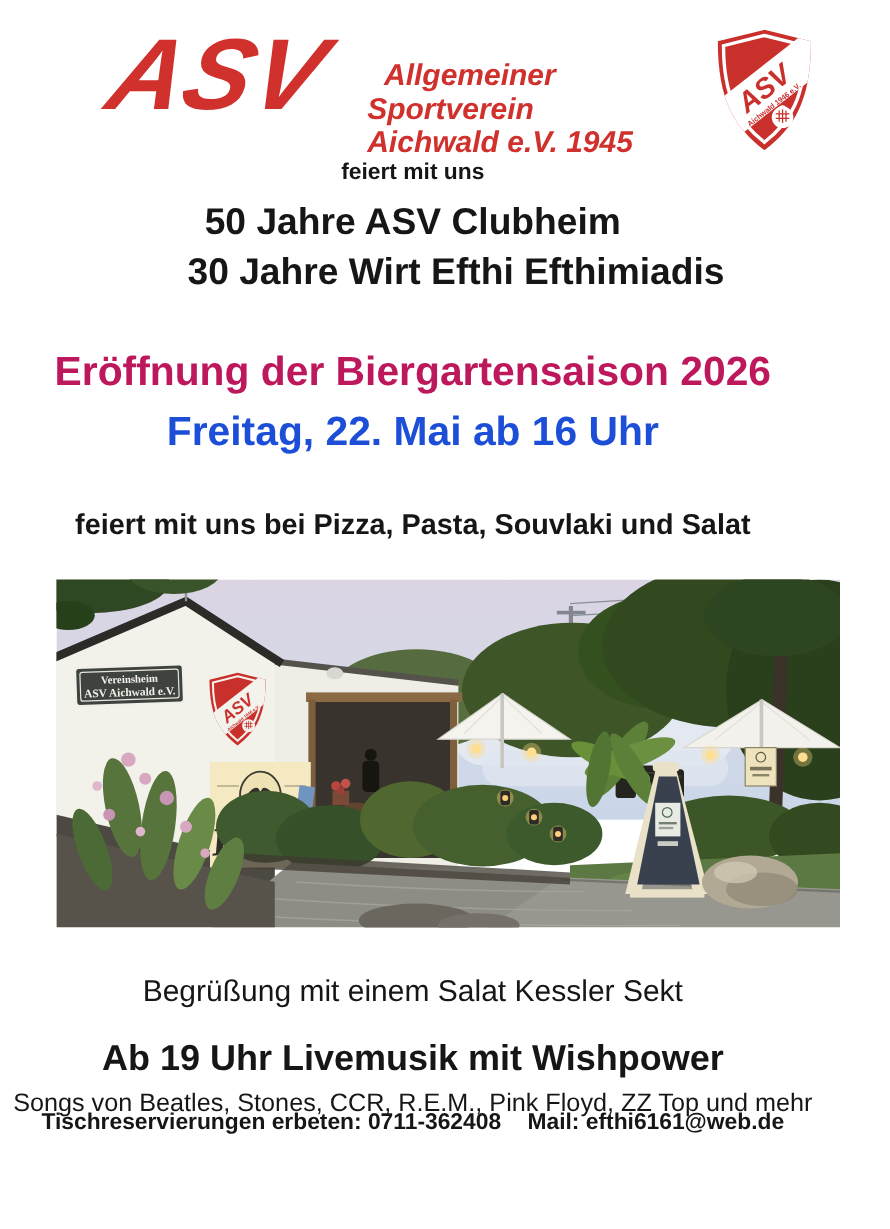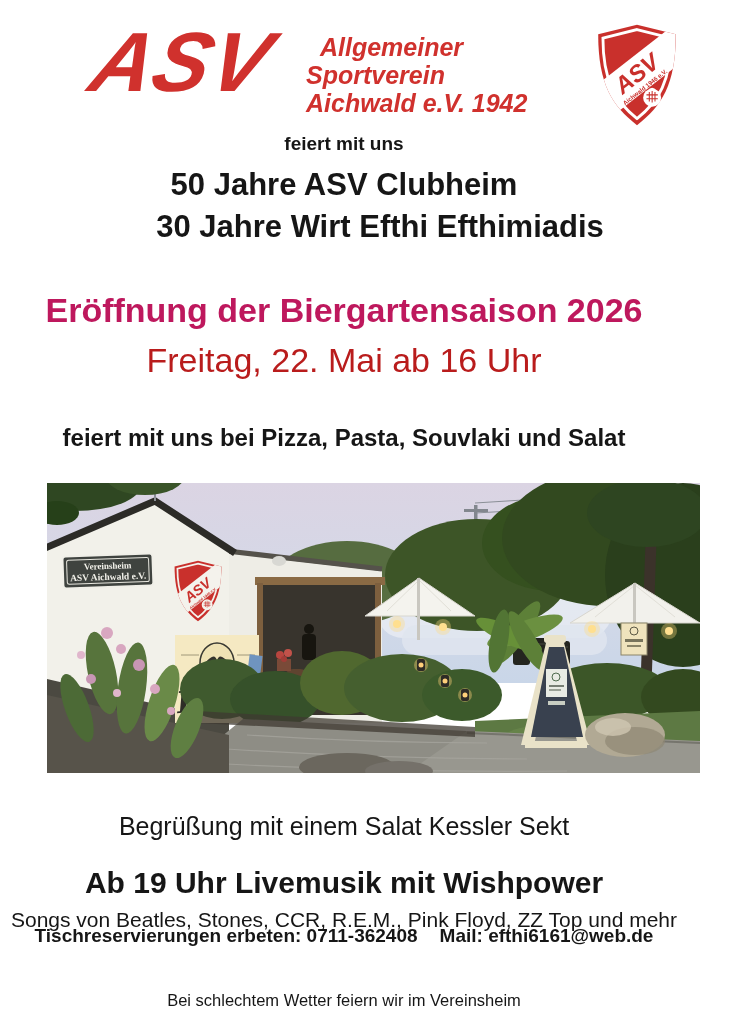--- a/index.html
+++ b/index.html
@@ -6,30 +6,30 @@
   .page{position:relative;width:742px;height:1024px;background:#ffffff;overflow:hidden;
         font-family:"Liberation Sans",sans-serif;color:#161616;}
   .center{position:absolute;left:0;width:688px;text-align:center;}
 
   
   .logo-asv{position:absolute;left:94px;top:20px;font-size:84px;line-height:1;
             font-weight:bold;font-style:italic;color:#d0312d;
             transform:skewX(-16deg);letter-spacing:1px;}
   .org{position:absolute;left:306px;top:33px;color:#d0312d;font-weight:bold;
        font-style:italic;font-size:25px;line-height:1.12;white-space:nowrap;}
-  .org .l1{padding-left:14px;}
+  .org .l1{padding-left:14px;margin-top:16px;}
   .org .l3{padding-left:0px;}
   .crest-header{position:absolute;left:589px;top:22px;}
 
   
   .feiert{top:133px;font-size:19px;font-weight:bold;}
   .h50{top:167px;font-size:31px;font-weight:bold;}
   .h30{top:209px;font-size:31px;font-weight:bold;padding-left:36px;}
   .red1{top:291px;font-size:34px;font-weight:bold;color:#be185d;}
-  .red2{top:341px;font-size:34px;font-weight:normal;color:#b91c1c;}
+  .red2{top:341px;font-size:34px;font-weight:bold;color:#1d4ed8;}
   .food{top:424px;font-size:24px;font-weight:bold;}
   .welcome{top:812px;font-size:25px;font-weight:400;}
   .music{top:866px;font-size:30px;font-weight:bold;}
   .songs{top:908px;font-size:21px;font-weight:400;}
   .contact{top:925px;font-size:19px;font-weight:bold;}
   .contact .mail{margin-left:22px;}
   .weather{top:991px;font-size:16.5px;font-weight:400;}
 
   .photo{position:absolute;left:47px;top:483px;width:653px;height:290px;}
   .photo svg{display:block;}
@@ -37,21 +37,21 @@
 </head>
 <body>
 
 <div class="page">
 
   <div class="logo-asv">ASV</div>
 
   <div class="org">
     <div class="l1">Allgemeiner</div>
     <div class="l2">Sportverein</div>
-    <div class="l3">Aichwald e.V. 1942</div>
+    <div class="l3">Aichwald e.V. 1945</div>
   </div>
 
   <div class="crest-header">
     <svg width="96" height="106" viewBox="0 0 100 112">
       <defs>
           <clipPath id="crestClipA">
             <path d="M50 3 L91 13 C91 66 76 89 50 109 C24 89 9 66 9 13 Z"></path>
           </clipPath>
         </defs>
       <path d="M50 3 L91 13 C91 66 76 89 50 109 C24 89 9 66 9 13 Z" fill="#c9302c"></path>
@@ -309,15 +309,14 @@
       </g>
     </svg>
   </div>
 
   <div class="center welcome">Begrüßung mit einem Salat Kessler Sekt</div>
   <div class="center music">Ab 19 Uhr Livemusik mit Wishpower</div>
   <div class="center songs">Songs von Beatles, Stones, CCR, R.E.M., Pink Floyd, ZZ Top und mehr</div>
   <div class="center contact">
     <span>Tischreservierungen erbeten: 0711-362408</span><span class="mail">Mail: efthi6161@web.de</span>
   </div>
-  <div class="center weather">Bei schlechtem Wetter feiern wir im Vereinsheim</div>
 
 </div>
 
 </body></html>

